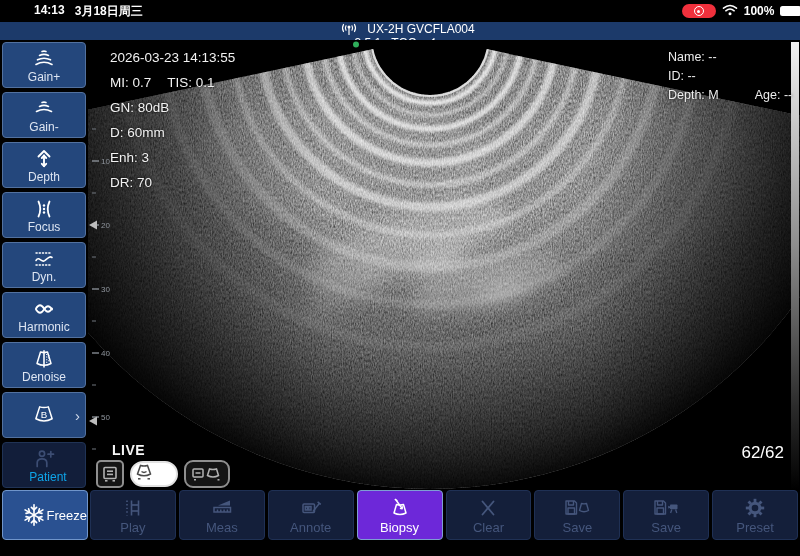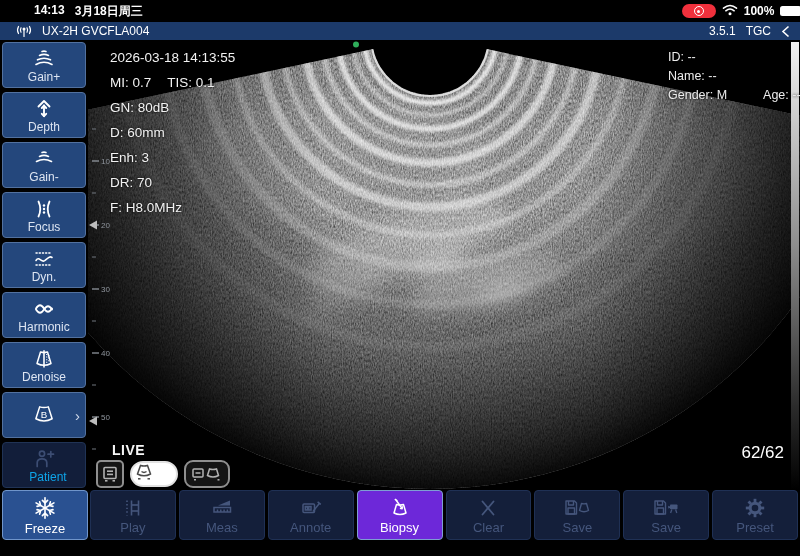--- a/index.html
+++ b/index.html
@@ -13,38 +13,38 @@
   .sb-right{display:flex;gap:6px;padding-right:12px;}
   .rec-pill{width:34px;height:14px;border-radius:7px;background:#f0303c;display:flex;align-items:center;justify-content:center;}
   .rec-ring{width:8px;height:8px;border:1.4px solid #fff;border-radius:50%;display:flex;align-items:center;justify-content:center;}
   .rec-dot{width:3px;height:3px;background:#fff;border-radius:50%;}
   .battery{display:flex;align-items:center;}
   .batt-body{width:21px;height:10px;border-radius:2.5px;background:#fff;}
   .batt-nub{width:1.6px;height:4px;background:#9a9a9a;border-radius:0 1px 1px 0;margin-left:1px;}
 
   
   .appbar{position:absolute;left:0;top:22px;width:800px;height:18px;background:#1c3a6a;color:#fff;
-          display:flex;align-items:center;justify-content:space-between;font-size:12px;}
+          display:flex;align-items:center;justify-content:space-between;font-size:12px;flex-direction:column;}
   .ab-left{display:flex;align-items:center;gap:8px;padding-left:14px;}
   .ab-right{display:flex;align-items:center;gap:10px;padding-right:10px;}
 
   
   .sidebar{position:absolute;left:0;top:40px;width:88px;display:flex;flex-direction:column;gap:4px;padding-top:2px;}
   .side-btn{margin-left:2px;width:84px;height:46px;box-sizing:border-box;border-radius:4px;
             background:#24477c;border:1px solid #52719f;color:#fff;position:relative;
             display:flex;flex-direction:column;align-items:center;justify-content:center;gap:0px;}
   .side-btn .lbl{font-size:12px;color:#dde5f2;line-height:12px;}
   .side-btn.disabled{background:#121e3a;border-color:#203355;color:#3c4d73;}
   .side-btn.disabled .lbl{color:#0ea5e9;margin-left:8px;}
   .side-btn svg{display:block;}
   .b-chevron{position:absolute;right:5px;top:50%;transform:translateY(-50%);font-size:15px;color:#cfd9ea;}
 
   .freeze-btn{position:absolute;left:2px;top:490px;width:86px;height:50px;box-sizing:border-box;border-radius:4px;
               background:#2a5191;border:1px solid #7095ca;color:#fff;
-              display:flex;flex-direction:column;align-items:center;justify-content:center;}
+              display:flex;flex-direction:row;align-items:center;justify-content:flex-end;}
   .freeze-btn .lbl{font-size:13px;color:#fff;}
 
   
   .image-area{position:absolute;left:88px;top:40px;width:712px;height:450px;background:#000;}
   .us-canvas{position:absolute;left:0;top:0;}
   .overlay-left{position:absolute;left:22px;top:5px;color:#f2f2f2;font-size:13.5px;line-height:25px;
                 text-shadow:0 0 3px #000;white-space:nowrap;}
   .overlay-left .sp{display:inline-block;width:16px;}
   .overlay-right{position:absolute;left:580px;top:8px;color:#ececec;font-size:12.5px;line-height:19px;
                  text-shadow:0 0 3px #000;white-space:nowrap;}
@@ -228,34 +228,33 @@
           <text x="13" y="380">50</text>
         </g>
         <g fill="#bdbdbd">
           <polygon points="1,185 9,180.5 9,189.5"></polygon>
           <polygon points="1,381 9,376.5 9,385.5"></polygon>
         </g>
       </g>
     </svg>
 
     <div class="overlay-left">
-      <div>2026-03-18 14:13:55</div>
+      <div>2026-03-23 14:13:55</div>
       <div><span>MI: 0.7</span><span class="sp"></span><span>TIS: 0.1</span></div>
       <div>GN: 80dB</div>
       <div>D: 60mm</div>
       <div>Enh: 3</div>
       <div>DR: 70</div>
-      <div>F: H8.0MHz</div>
     </div>
 
     <div class="overlay-right">
+      <div>Name: --</div>
       <div>ID: --</div>
-      <div>Name: --</div>
       <div class="gender-age">
-        <span>Gender: M</span>
+        <span>Depth: M</span>
         <span>Age: --</span>
       </div>
     </div>
 
     <div class="live-label">LIVE</div>
     <div class="frame-counter">62/62</div>
 
     <div class="view-switch">
       <div class="vs-btn vs-square">
         <svg width="18" height="18" viewBox="0 0 18 18">
@@ -301,39 +300,39 @@
             <path d="M7.5 8.5 Q12 6.2 16.5 8.5"></path>
           <path d="M5.5 12.8 Q12 9.6 18.5 12.8"></path>
             <path d="M4 17.5 Q12 13 20 17.5"></path>
           </g>
       </svg>
       <span class="lbl">Gain+</span>
     </div>
 
     <div class="side-btn">
       <svg width="26" height="24" viewBox="0 0 24 24">
+        <g stroke="#fff" stroke-width="1.6" fill="none" stroke-linecap="round">
+          <path d="M10 5.5 Q12 4.7 14 5.5"></path>
+            <path d="M7.5 9.5 Q12 7.2 16.5 9.5"></path>
+          <path d="M4.5 14.5 Q12 10.5 19.5 14.5"></path>
+          </g>
+      </svg>
+      <span class="lbl">Gain-</span>
+    </div>
+
+    <div class="side-btn">
+      <svg width="26" height="24" viewBox="0 0 24 24">
         <g stroke="#fff" stroke-width="1.9" fill="none" stroke-linecap="round" stroke-linejoin="round">
           <path d="M6.5 9.5 L12 4 L17.5 9.5"></path>
             <path d="M12 8.5 L12 19"></path>
           <path d="M9.8 11 L12 8.6 L14.2 11"></path>
             <path d="M9.8 16.8 L12 19.2 L14.2 16.8"></path>
           </g>
       </svg>
       <span class="lbl">Depth</span>
-    </div>
-
-    <div class="side-btn">
-      <svg width="26" height="24" viewBox="0 0 24 24">
-        <g stroke="#fff" stroke-width="1.6" fill="none" stroke-linecap="round">
-          <path d="M10 5.5 Q12 4.7 14 5.5"></path>
-            <path d="M7.5 9.5 Q12 7.2 16.5 9.5"></path>
-          <path d="M4.5 14.5 Q12 10.5 19.5 14.5"></path>
-          </g>
-      </svg>
-      <span class="lbl">Gain-</span>
     </div>
 
     <div class="side-btn">
       <svg width="26" height="24" viewBox="0 0 24 24">
         <g stroke="#fff" stroke-width="1.8" fill="none" stroke-linecap="round">
           <path d="M6.5 4.5 Q10 12 6.5 19.5"></path>
             <path d="M17.5 4.5 Q14 12 17.5 19.5"></path>
           </g>
         <g fill="#fff">
             <circle cx="12" cy="8.5" r="1.2"></circle>

